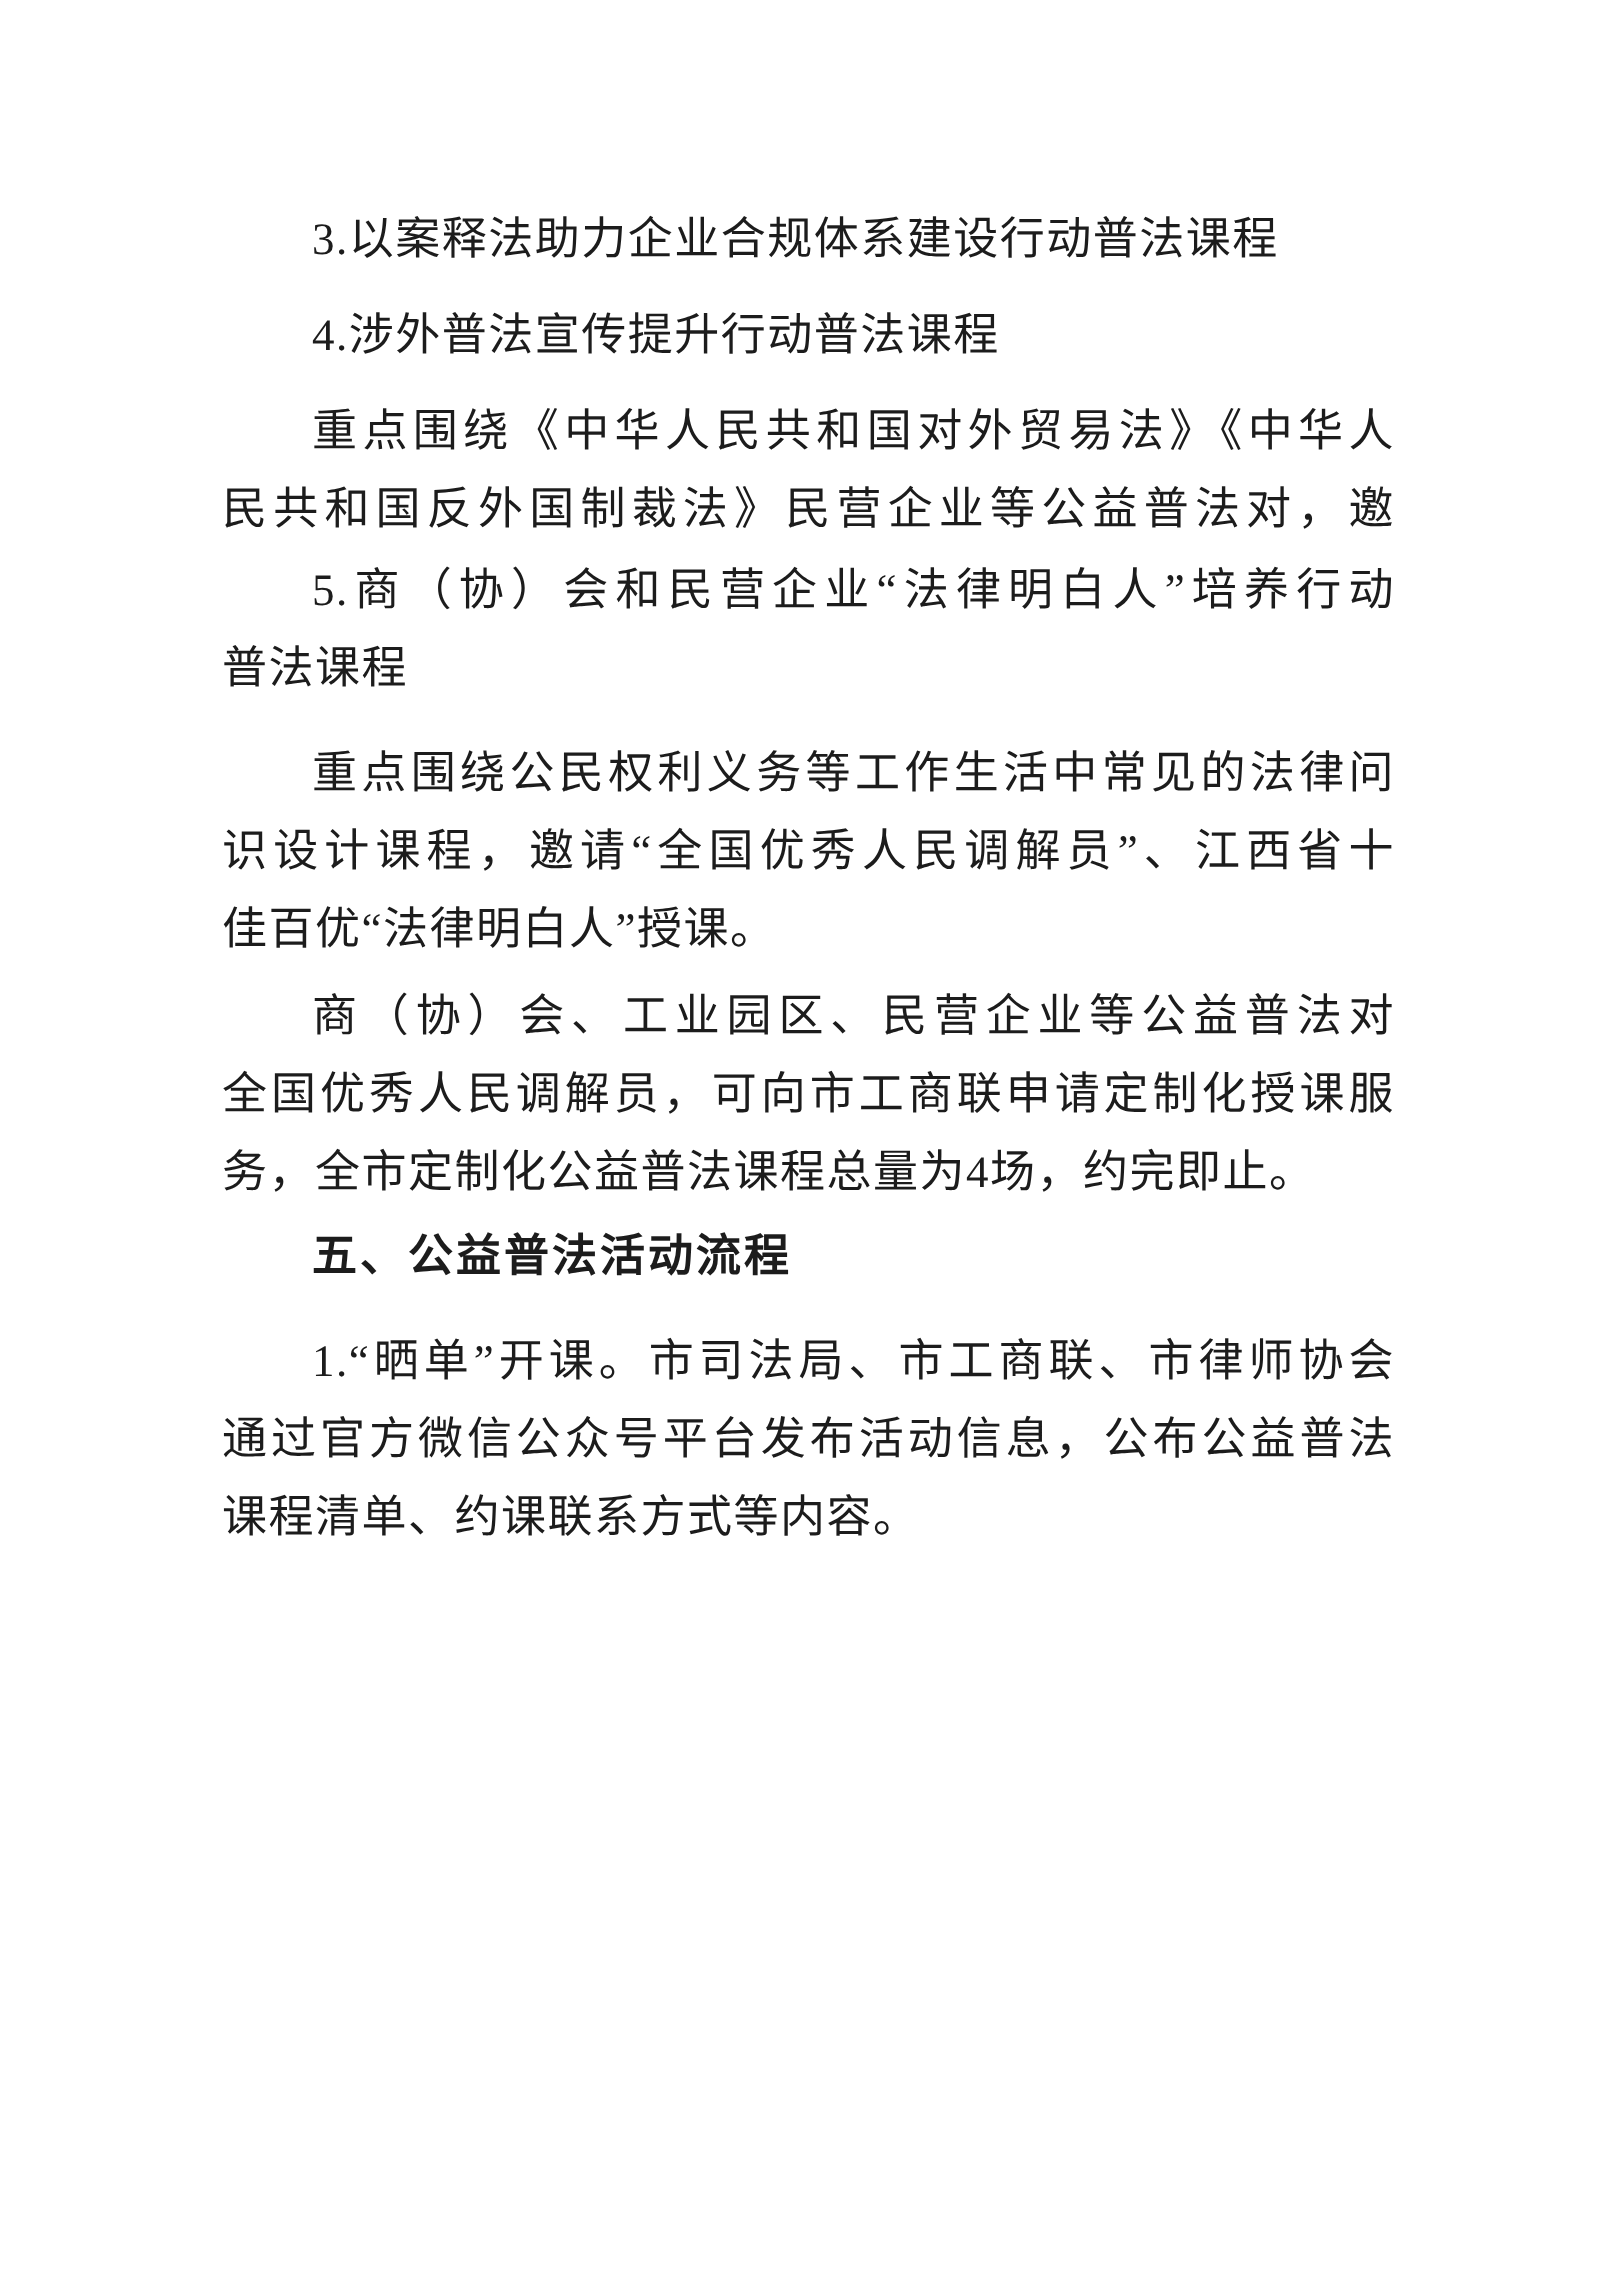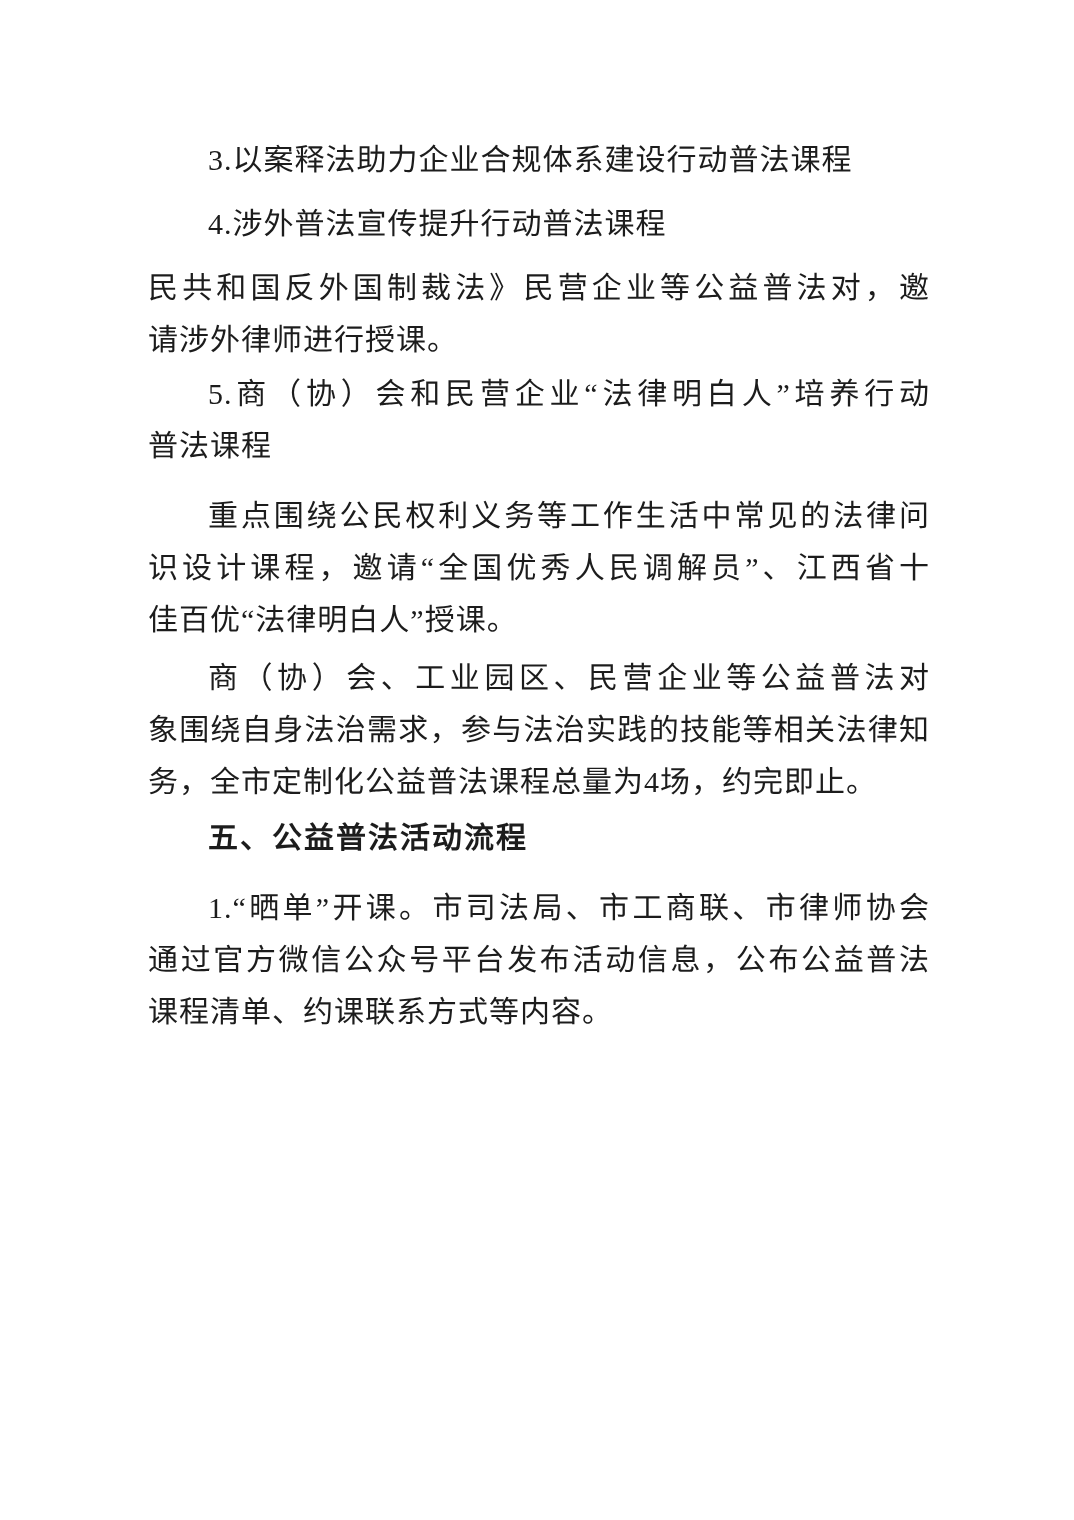--- a/index.html
+++ b/index.html
@@ -50,38 +50,38 @@
   <div class="para">
     <div class="ln first">3.以案释法助力企业合规体系建设行动普法课程</div>
   </div>
 
 
   <div class="para mt12">
     <div class="ln first">4.涉外普法宣传提升行动普法课程</div>
   </div>
 
   <div class="para mt12">
+    <div class="ln first fill">重点围绕《中华人民共和国对外贸易法》《中华人</div>
     <div class="ln fill">民共和国反外国制裁法》民营企业等公益普法对，邀</div>
-    <div class="ln">请涉外律师进行授课。</div>
   </div>
 
   <div class="para mt2">
     <div class="ln first fill">5.商（协）会和民营企业“法律明白人”培养行动</div>
     <div class="ln">普法课程</div>
   </div>
 
   <div class="para mt18">
     <div class="ln first fill">重点围绕公民权利义务等工作生活中常见的法律问</div>
     <div class="ln fill">识设计课程，邀请“全国优秀人民调解员”、江西省十</div>
     <div class="ln">佳百优“法律明白人”授课。</div>
   </div>
 
   <div class="para mt6">
     <div class="ln first fill">商（协）会、工业园区、民营企业等公益普法对</div>
-    <div class="ln fill">象围绕自身法治需求，参与法治实践的技能等相关法律知</div>
+    <div class="ln fill">全国优秀人民调解员，可向市工商联申请定制化授课服</div>
     <div class="ln">务，全市定制化公益普法课程总量为4场，约完即止。</div>
   </div>
 
   <div class="para mt4">
     <div class="ln first bold">五、公益普法活动流程</div>
   </div>
 
   <div class="para mt18">
     <div class="ln first fill">1.“晒单”开课。市司法局、市工商联、市律师协会</div>
     <div class="ln fill">通过官方微信公众号平台发布活动信息，公布公益普法</div>

